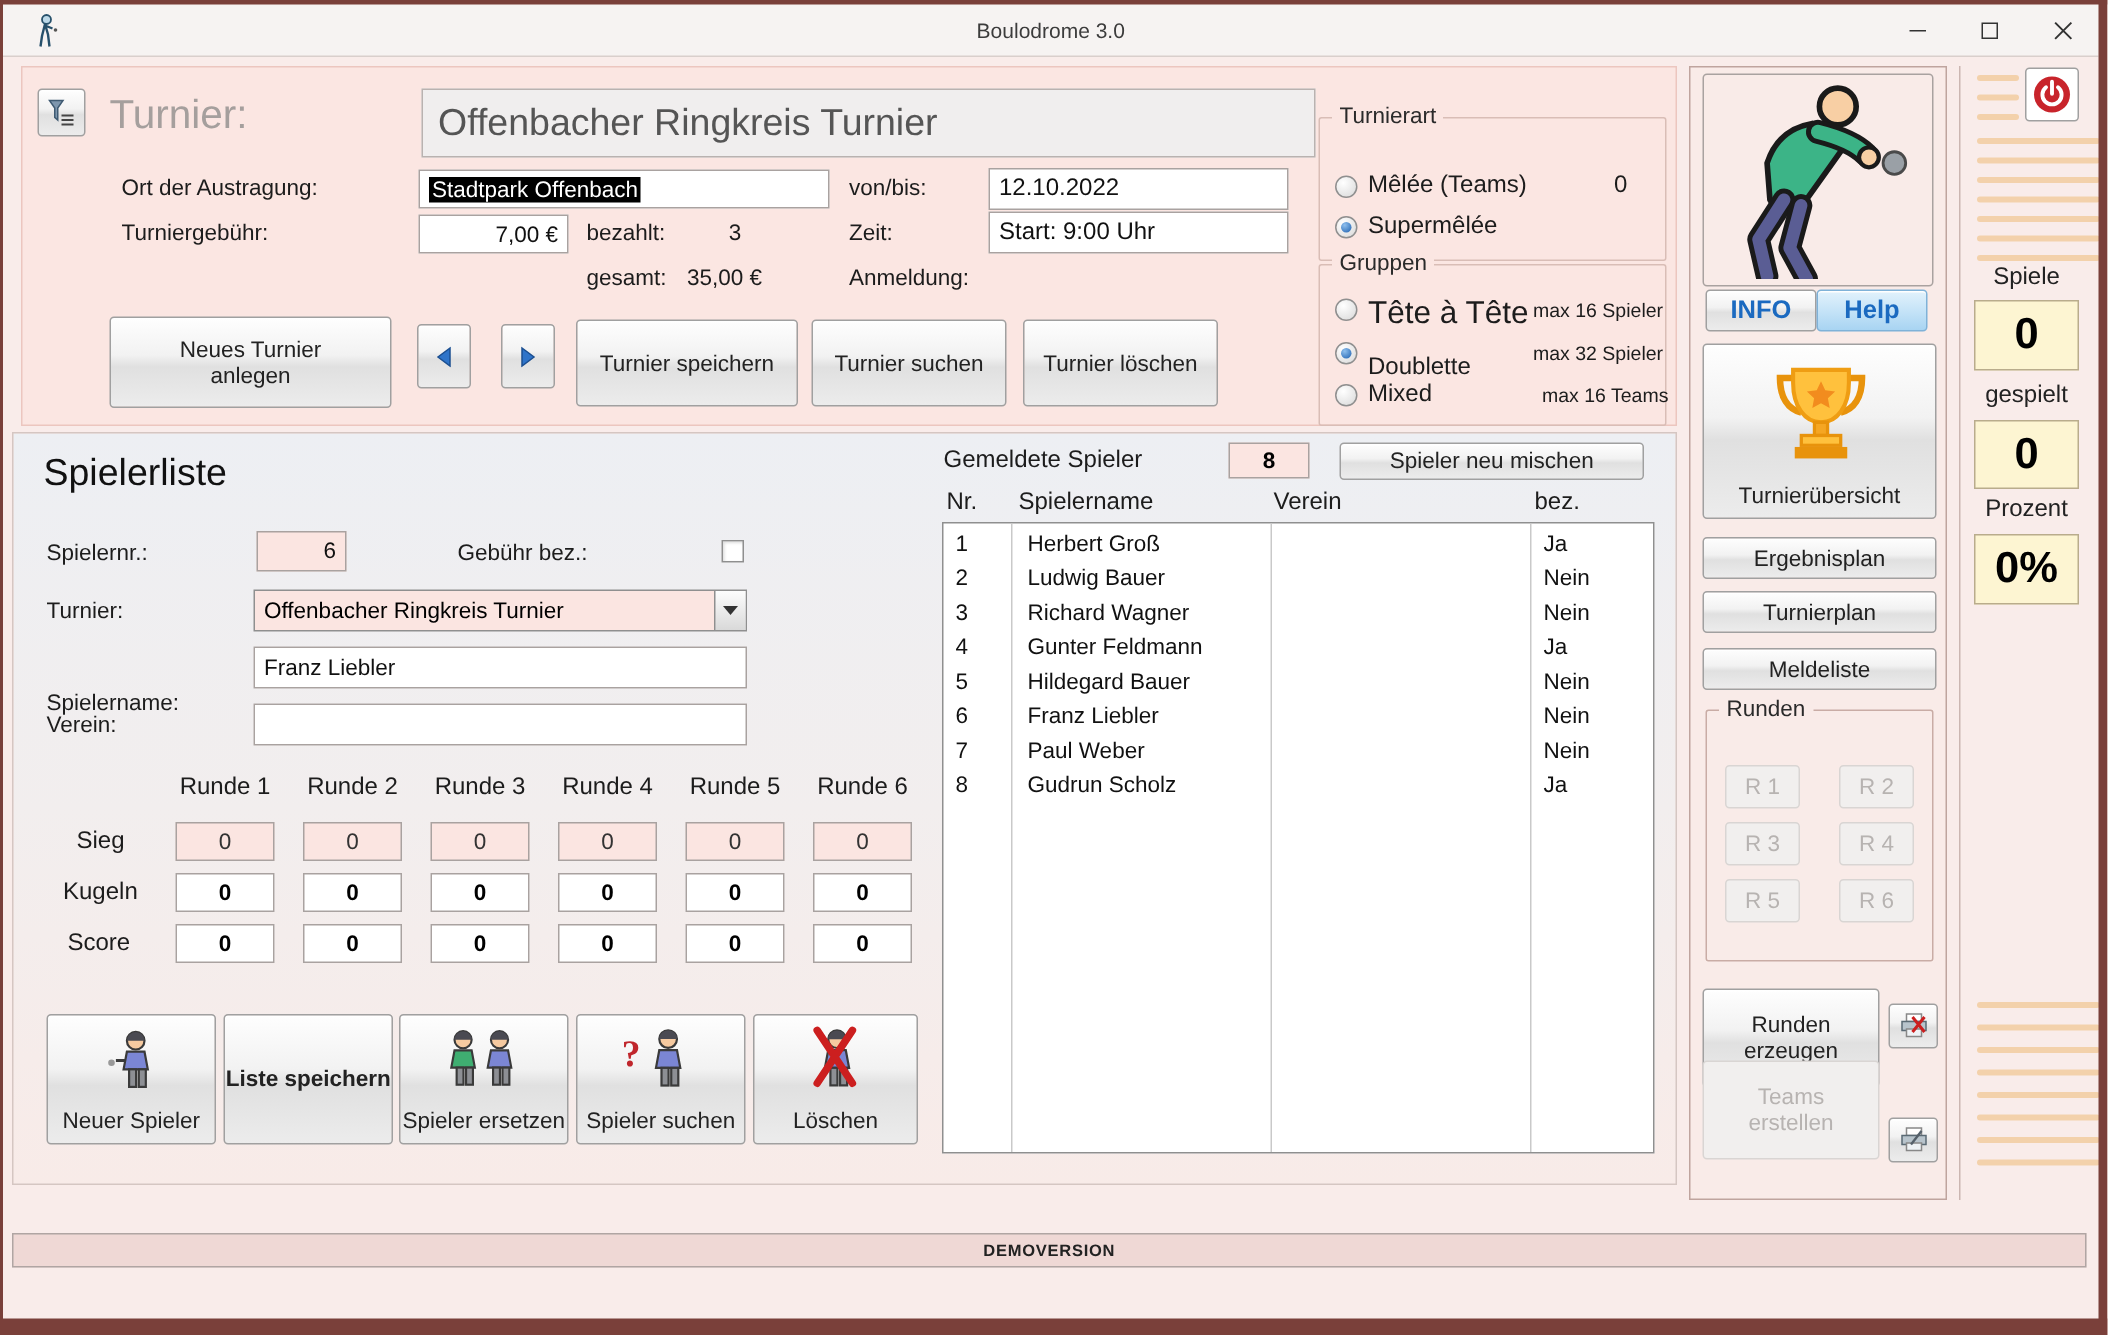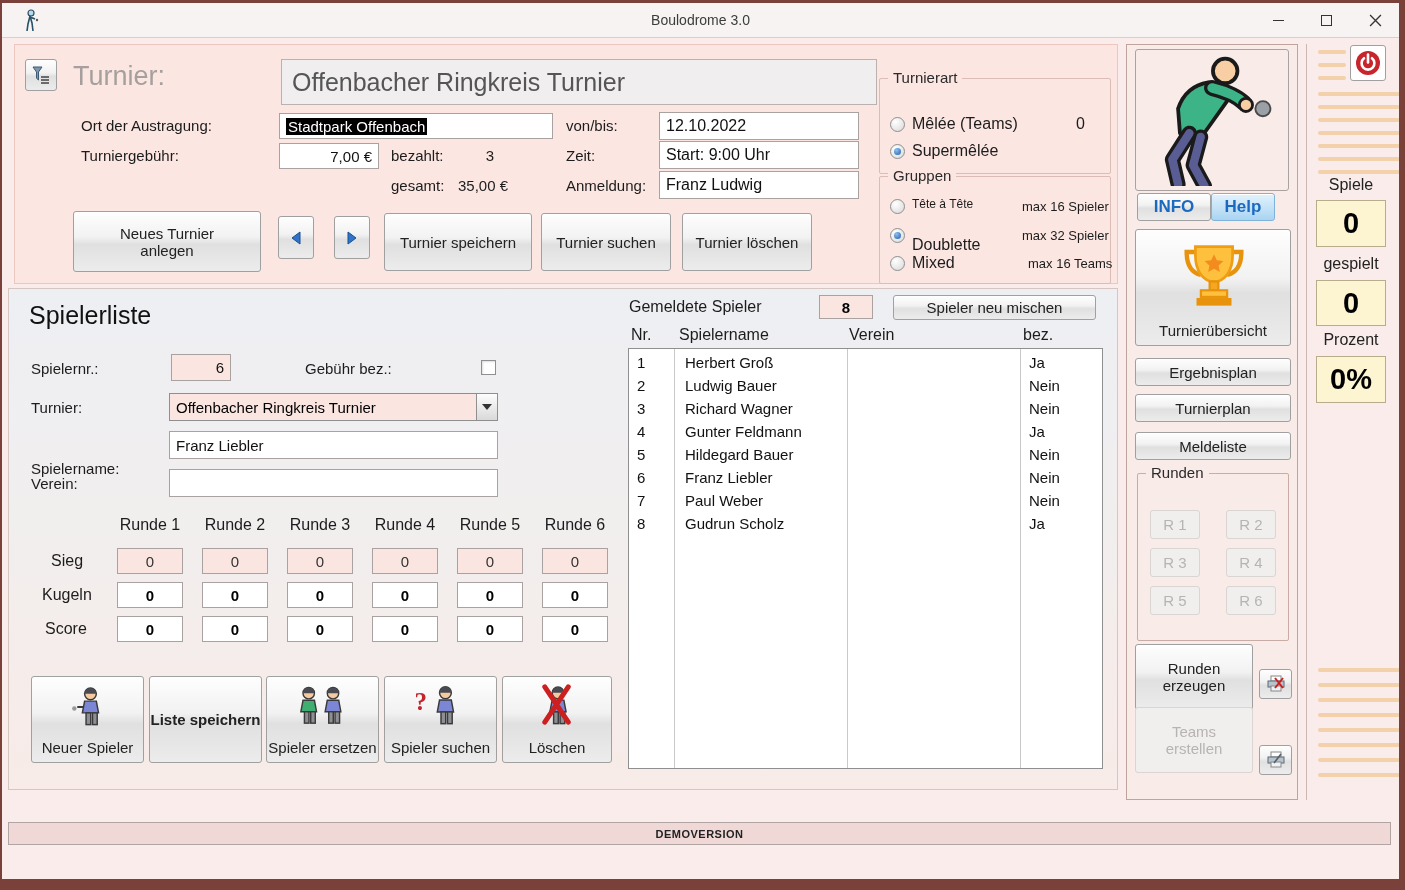--- a/index.html
+++ b/index.html
@@ -95,21 +95,20 @@
     <div class="abs label" style="left:66px;top:102px;">Turniergebühr:</div>
     <div class="abs input" style="left:264px;top:98px;width:100px;height:26px;justify-content:flex-end;">7,00 €</div>
     <div class="abs label" style="left:376px;top:102px;">bezahlt:</div>
     <div class="abs label" style="left:455px;top:102px;width:40px;text-align:center;">3</div>
     <div class="abs label" style="left:551px;top:102px;">Zeit:</div>
     <div class="abs input" style="left:644px;top:96px;width:200px;height:28px;font-size:16px;">Start: 9:00 Uhr</div>
 
     <div class="abs label" style="left:376px;top:132px;">gesamt:</div>
     <div class="abs label" style="left:443px;top:132px;">35,00 €</div>
     <div class="abs label" style="left:551px;top:132px;">Anmeldung:</div>
-    <div class="abs input" style="left:644px;top:126px;width:200px;height:28px;font-size:16px;">Franz Ludwig</div>
 
     <div class="btn abs" style="left:58px;top:166px;width:188px;height:61px;padding:0 18px;">Neues Turnier anlegen</div>
     <div class="btn abs" style="left:263px;top:171px;width:36px;height:43px;">
       <svg width="12" height="14" viewBox="0 0 12 14">
           <path d="M10 1 L2 7 L10 13 Z" fill="#2f74c9" stroke="#1b4f91"></path>
         </svg>
     </div>
     <div class="btn abs" style="left:319px;top:171px;width:36px;height:43px;">
       <svg width="12" height="14" viewBox="0 0 12 14">
           <path d="M2 1 L10 7 L2 13 Z" fill="#2f74c9" stroke="#1b4f91"></path>
@@ -124,21 +123,21 @@
       <div class="radio" style="left:10px;top:38px;"></div>
       <div class="abs label" style="left:32px;top:36px;font-size:16px;">Mêlée (Teams)</div>
       <div class="abs label" style="left:196px;top:36px;font-size:16px;">0</div>
       <div class="radio sel" style="left:10px;top:65px;"></div>
       <div class="abs label" style="left:32px;top:63px;font-size:16px;">Supermêlée</div>
     </div>
 
     <div class="gb" style="left:864px;top:131px;width:232px;height:108px;">
       <div class="gb-title">Gruppen</div>
       <div class="radio" style="left:10px;top:22px;"></div>
-      <div class="abs label" style="left:32px;top:20px;font-size:12px;">Tête à Tête</div>
+      <div class="abs label" style="left:32px;top:20px;font-size:21px;">Tête à Tête</div>
       <div class="abs label" style="left:142px;top:22px;font-size:13px;">max 16 Spieler</div>
       <div class="radio sel" style="left:10px;top:51px;"></div>
       <div class="abs label" style="left:32px;top:49px;font-size:16px;margin-top:10px;">Doublette</div>
       <div class="abs label" style="left:142px;top:51px;font-size:13px;">max 32 Spieler</div>
       <div class="radio" style="left:10px;top:79px;"></div>
       <div class="abs label" style="left:32px;top:77px;font-size:16px;">Mixed</div>
       <div class="abs label" style="left:148px;top:79px;font-size:13px;">max 16 Teams</div>
     </div>
   </div>
 
@@ -331,21 +330,21 @@
         <circle cx="106" cy="54" r="7" fill="#f8cfa4" stroke="#1a1a1a" stroke-width="3"></circle>
         <circle cx="124" cy="58" r="8" fill="#9aa0a6" stroke="#4a4a4a" stroke-width="2"></circle>
         <path d="M46 84 L28 112 L34 138" stroke="#1a1a1a" stroke-width="16" fill="none" stroke-linecap="round" stroke-linejoin="round"></path>
         <path d="M46 84 L28 112 L34 138" stroke="#5a5d94" stroke-width="9" fill="none" stroke-linecap="round" stroke-linejoin="round"></path>
         <path d="M58 88 L50 118 L62 140" stroke="#1a1a1a" stroke-width="16" fill="none" stroke-linecap="round" stroke-linejoin="round"></path>
         <path d="M58 88 L50 118 L62 140" stroke="#5a5d94" stroke-width="9" fill="none" stroke-linecap="round" stroke-linejoin="round"></path>
       </svg>
     </div>
 
     <div class="btn abs" style="left:10px;top:148px;width:74px;height:28px;font-weight:700;color:#1b6ac0;font-size:17px;">INFO</div>
-    <div class="btn abs" style="left:84px;top:148px;width:64px;height:28px;font-weight:700;color:#1b6ac0;font-size:17px;background:linear-gradient(180deg,#e2f2fc 0%,#c3e2f7 55%,#a8d4f2 100%);border-color:#7fb2d8;">Help</div>
+    <div class="btn abs" style="left:84px;top:148px;width:74px;height:28px;font-weight:700;color:#1b6ac0;font-size:17px;background:linear-gradient(180deg,#e2f2fc 0%,#c3e2f7 55%,#a8d4f2 100%);border-color:#7fb2d8;">Help</div>
 
     <div class="btn abs" style="left:8px;top:184px;width:156px;height:117px;flex-direction:column;justify-content:flex-end;padding-bottom:6px;">
       <svg class="abs" style="left:43px;top:8px;" width="70" height="74" viewBox="0 0 64 64">
         <path d="M15 11 H7 c0 12 5 19 13 21" fill="none" stroke="#e8930c" stroke-width="4"></path>
         <path d="M49 11 h8 c0 12 -5 19 -13 21" fill="none" stroke="#e8930c" stroke-width="4"></path>
         <path d="M15 6 h34 v8 c0 14 -7 24 -17 24 S15 28 15 14z" fill="#ffc13d" stroke="#ef9d13" stroke-width="2.5"></path>
         <path d="M32 13 l2.6 5.4 6 .8 -4.4 4.1 1.1 5.9 -5.3 -2.9 -5.3 2.9 1.1 -5.9 -4.4 -4.1 6 -.8z" fill="#f28c1e"></path>
         <rect x="28" y="38" width="8" height="8" fill="#f5a623" stroke="#e8930c" stroke-width="2"></rect>
         <rect x="20" y="46" width="24" height="6" fill="#ffc13d" stroke="#e8930c" stroke-width="2"></rect>
         <rect x="16" y="53" width="32" height="7" fill="#e8930c"></rect>
@@ -360,21 +359,21 @@
     <div class="gb" style="left:10px;top:428px;width:152px;height:168px;border-color:#c9aca5;">
       <div class="gb-title" style="background:#f9ebe8;">Runden</div>
       <div class="btn abs disabled" style="left:12px;top:36px;width:50px;height:29px;">R 1</div>
       <div class="btn abs disabled" style="left:88px;top:36px;width:50px;height:29px;">R 2</div>
       <div class="btn abs disabled" style="left:12px;top:74px;width:50px;height:29px;">R 3</div>
       <div class="btn abs disabled" style="left:88px;top:74px;width:50px;height:29px;">R 4</div>
       <div class="btn abs disabled" style="left:12px;top:112px;width:50px;height:29px;">R 5</div>
       <div class="btn abs disabled" style="left:88px;top:112px;width:50px;height:29px;">R 6</div>
     </div>
 
-    <div class="btn abs" style="left:8px;top:599px;width:118px;height:66px;padding:0 30px;">Runden erzeugen</div>
+    <div class="btn abs" style="left:8px;top:614px;width:118px;height:66px;padding:0 30px;">Runden erzeugen</div>
     <div class="btn abs" style="left:132px;top:624px;width:33px;height:30px;">
       <svg width="20" height="18" viewBox="0 0 20 18">
         <rect x="5" y="1" width="10" height="5" fill="#fff" stroke="#888"></rect>
         <rect x="2" y="6" width="16" height="6" fill="#b8c4cc" stroke="#5a6a74"></rect>
         <rect x="5" y="11" width="10" height="5" fill="#eef2f5" stroke="#888"></rect>
         <path d="M9 3 L17 13 M17 3 L9 13" stroke="#cc1f1f" stroke-width="2"></path>
       </svg>
     </div>
     <div class="btn abs disabled" style="left:8px;top:662px;width:118px;height:66px;padding:0 14px;">Teams erstellen</div>
     <div class="btn abs" style="left:132px;top:700px;width:33px;height:30px;">

